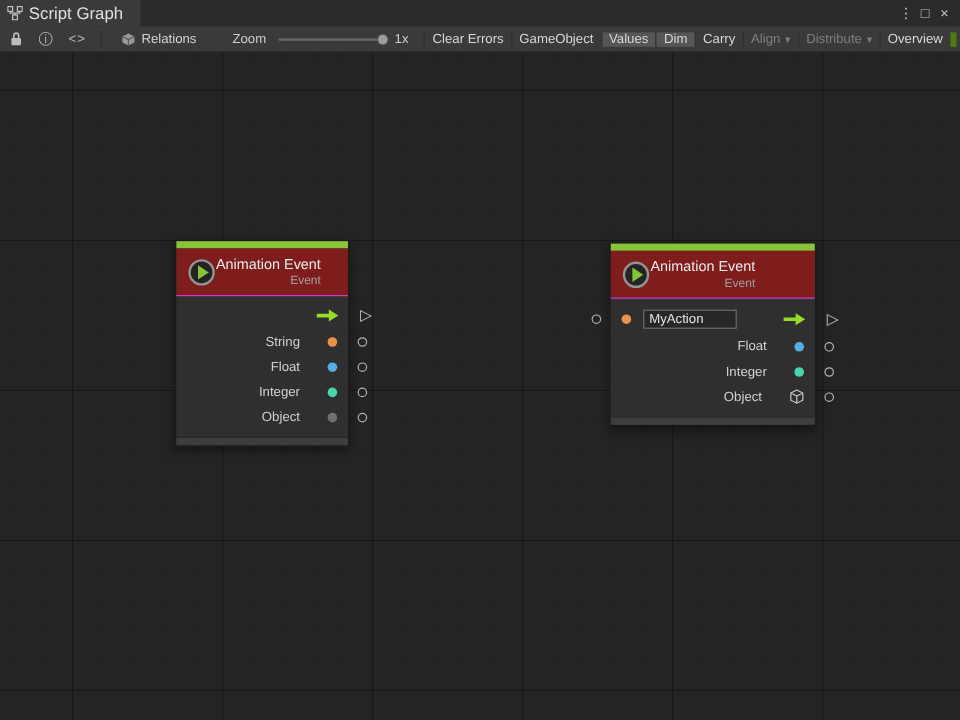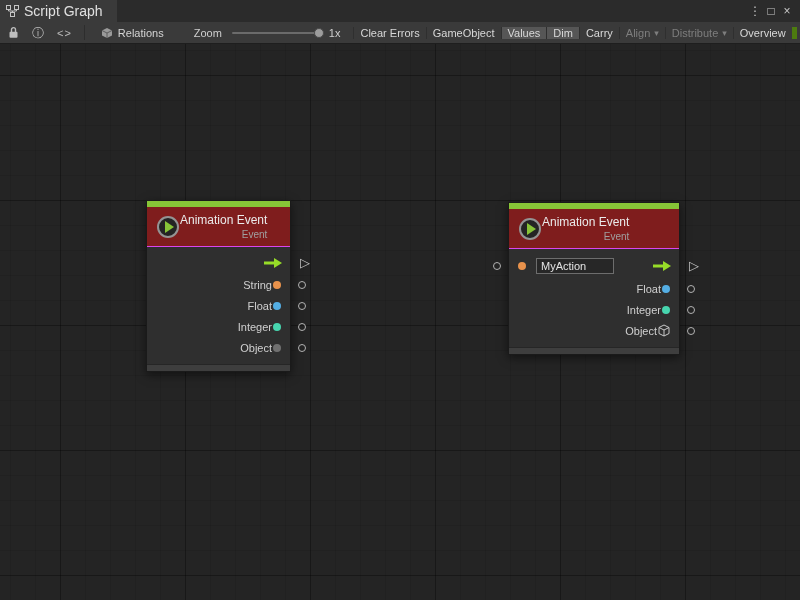--- a/index.html
+++ b/index.html
@@ -81,21 +81,21 @@
   .play { width:22px; height:22px; border-radius:50%; background:#242424; border:2px solid #949494; position:relative; flex:none; }
   .ptri {
     position:absolute; left:6px; top:3px; width:0; height:0;
     border-left:9px solid var(--green,#87C437);
     border-top:6px solid transparent; border-bottom:6px solid transparent;
   }
   .ntitle { font-size:12px; color:#eaeaea; }
   .nsub { font-size:10px; color:#a0a0a0; margin-top:2px;text-align:right; }
   .nbody { background:#2f2f2f; padding:5px 0 6px; }
   .row { position:relative; height:21px; display:flex; align-items:center; }
-  .row.out { justify-content:flex-end; gap:1px; padding-right:9px; }
+  .row.out { justify-content:flex-end; gap:23px; padding-right:9px; }
   .arrow-row { justify-content:flex-end; padding-right:7px; height:22px; }
   .inrow { height:24px; gap:10px; padding-left:9px; padding-right:7px; }
   .rlabel { font-size:11px; color:#d0d0d0; }
   .dot { width:8px; height:8px; border-radius:50%; display:inline-block; flex:none; }
   .cport {
     position:absolute; right:-16px; top:50%; transform:translateY(-50%);
     width:8px; height:8px; border:1px solid #b2b2b2; border-radius:50%; background:transparent;
   }
   .cport.left { left:-16px; right:auto; }
   .tri-port {

